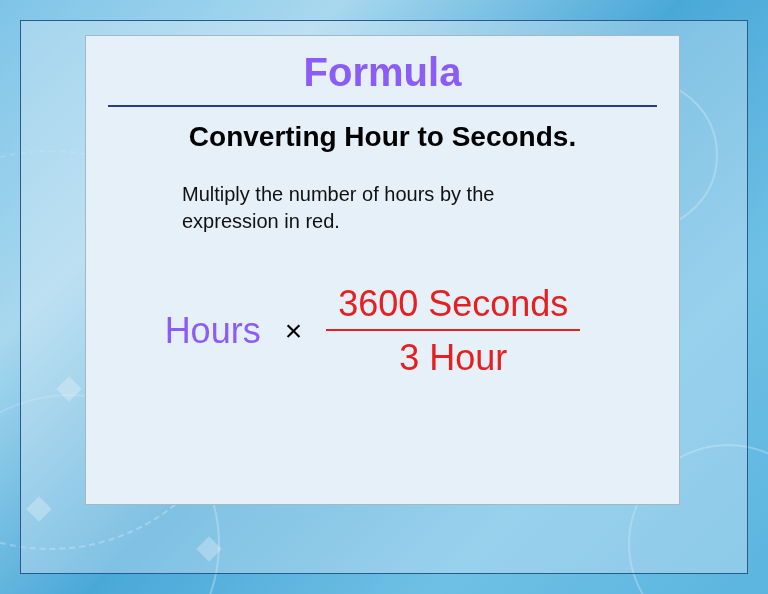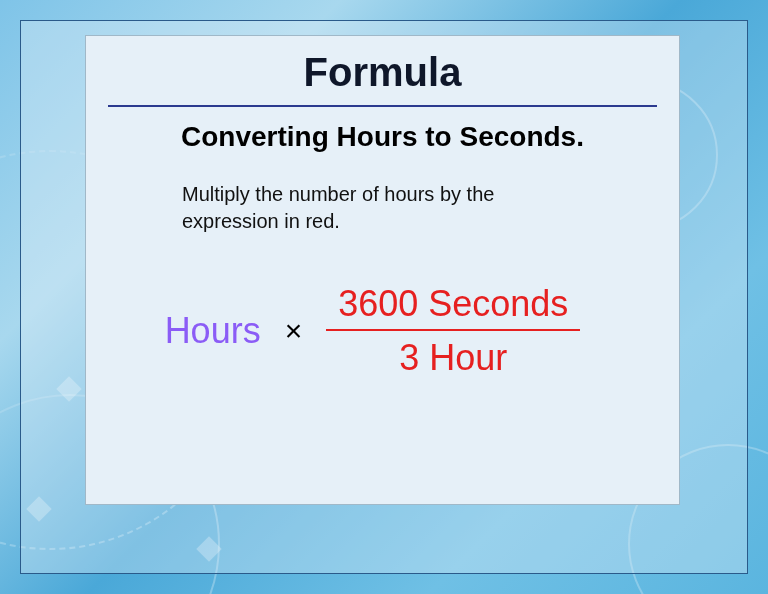--- a/index.html
+++ b/index.html
@@ -41,21 +41,21 @@
     top: 35px;
     width: 595px;
     height: 470px;
     background: #e6f0f8;
     border: 1px solid #a0b8c8;
   }
   .title {
     text-align: center;
     font-size: 40px;
     font-weight: bold;
-    color: #0f172a;
+    color: #8b5cf6;
     padding-top: 14px;
     padding-bottom: 10px;
   }
   .rule {
     height: 2px;
     background: #2b3a8f;
     margin: 0 22px 14px 22px;
   }
   .subtitle {
     text-align: center;
@@ -115,21 +115,21 @@
   <div class="diamond" style="left:120px; top:470px;"></div>
   <div class="diamond" style="left:30px; top:500px;"></div>
   <div class="diamond" style="left:200px; top:540px;"></div>
 </div>
 
 <div class="outer-frame"></div>
 
 <div class="panel">
   <div class="title">Formula</div>
   <div class="rule"></div>
-  <div class="subtitle">Converting Hours to Seconds.</div>
+  <div class="subtitle">Converting Hour to Seconds.</div>
   <div class="instruction">Multiply the number of hours by the expression in red.</div>
   <div class="formula-row">
     <span class="hours">Hours</span>
     <span class="times">×</span>
     <span class="fraction">
       <span class="frac-top">3600 Seconds</span>
       <span class="frac-line"></span>
       <span class="frac-bot">3 Hour</span>
     </span>
   </div>

